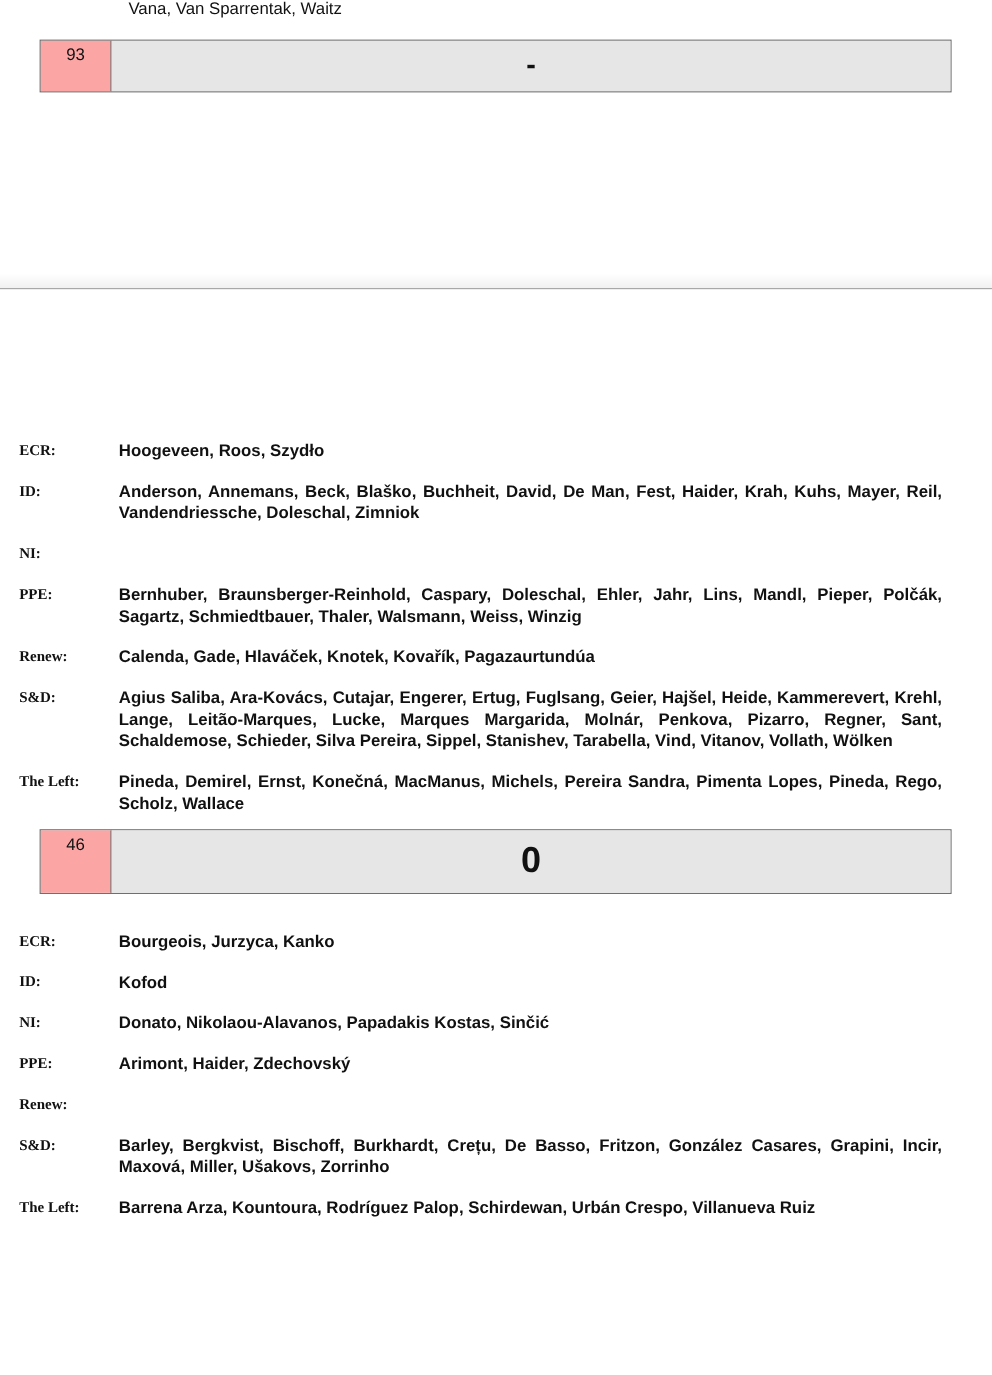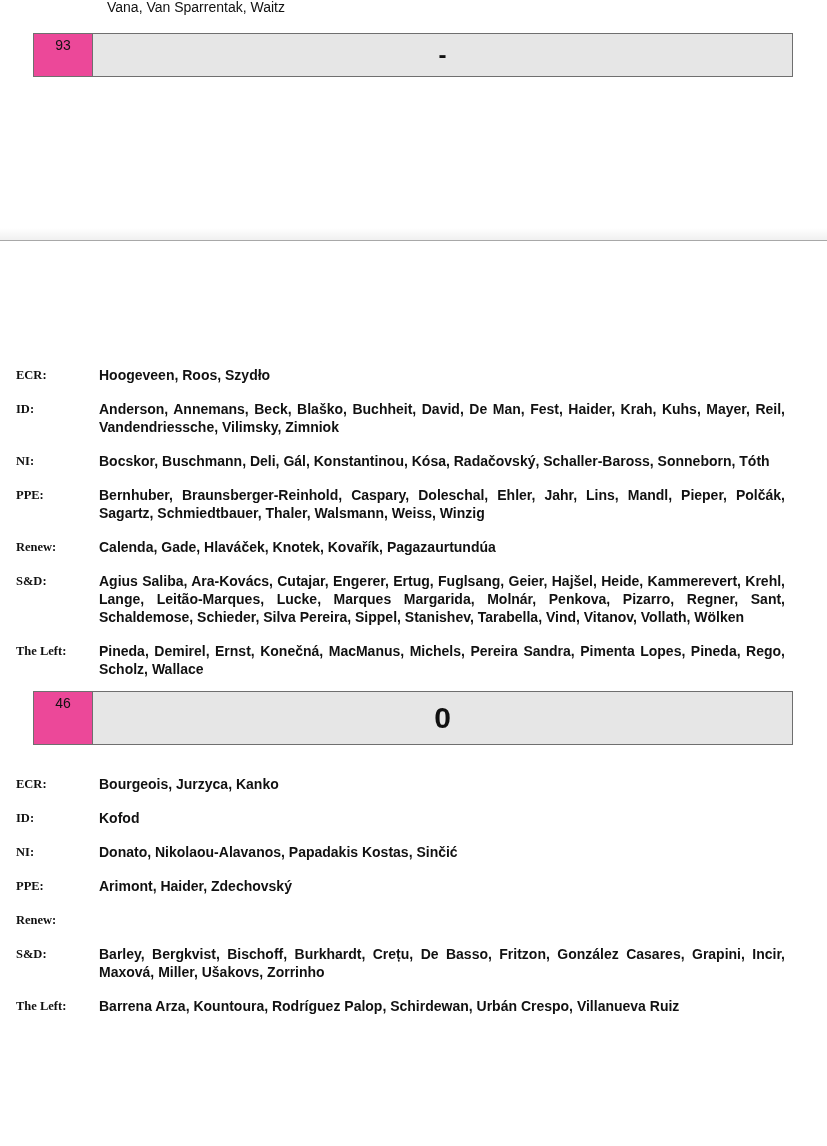--- a/index.html
+++ b/index.html
@@ -36,21 +36,21 @@
     border: 1px solid #6f6f6f;
     box-sizing: border-box;
     background: #ffffff;
   }
   .vote-box.box1 { top: 33px;  height: 44px; }
   .vote-box.box2 { top: 691px; height: 54px; }
   .vote-count {
     width: 59px;
     box-sizing: border-box;
     border-right: 1px solid #6f6f6f;
-    background: #ec4899;
+    background: #fca5a5;
     display: flex;
     justify-content: center;
     align-items: flex-start;
     padding-top: 3px;
     font-size: 14px;
   }
   .vote-result {
     flex: 1;
     background: #e6e6e6;
     display: flex;
@@ -113,25 +113,24 @@
 
 <div class="page-gap"></div>
 
 <div class="section s1">
   <div class="group-row">
     <div class="group-label">ECR:</div>
     <div class="group-names">Hoogeveen, Roos, Szydło</div>
   </div>
   <div class="group-row">
     <div class="group-label">ID:</div>
-    <div class="group-names">Anderson, Annemans, Beck, Blaško, Buchheit, David, De Man, Fest, Haider, Krah, Kuhs, Mayer, Reil, Vandendriessche, Vilimsky, Zimniok</div>
+    <div class="group-names">Anderson, Annemans, Beck, Blaško, Buchheit, David, De Man, Fest, Haider, Krah, Kuhs, Mayer, Reil, Vandendriessche, Doleschal, Zimniok</div>
   </div>
   <div class="group-row">
     <div class="group-label">NI:</div>
-    <div class="group-names">Bocskor, Buschmann, Deli, Gál, Konstantinou, Kósa, Radačovský, Schaller-Baross, Sonneborn, Tóth</div>
   </div>
   <div class="group-row">
     <div class="group-label">PPE:</div>
     <div class="group-names">Bernhuber, Braunsberger-Reinhold, Caspary, Doleschal, Ehler, Jahr, Lins, Mandl, Pieper, Polčák, Sagartz, Schmiedtbauer, Thaler, Walsmann, Weiss, Winzig</div>
   </div>
   <div class="group-row">
     <div class="group-label">Renew:</div>
     <div class="group-names">Calenda, Gade, Hlaváček, Knotek, Kovařík, Pagazaurtundúa</div>
   </div>
   <div class="group-row">

